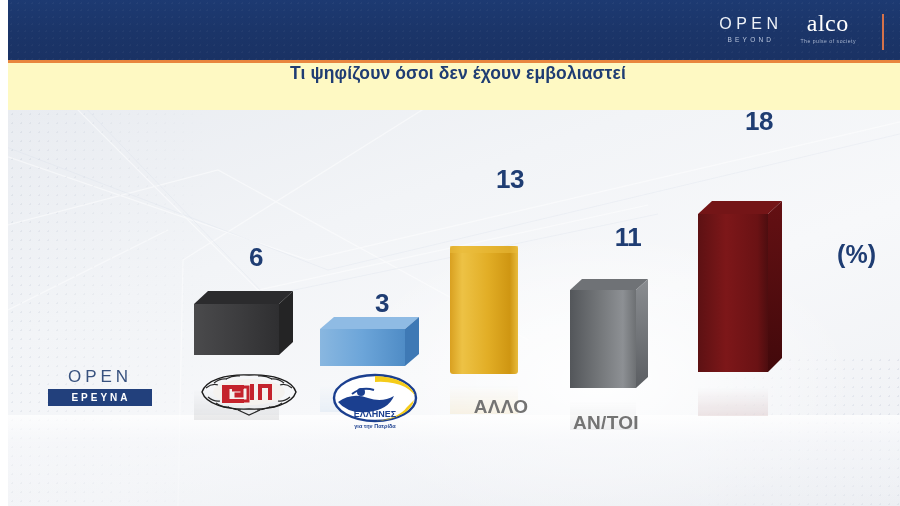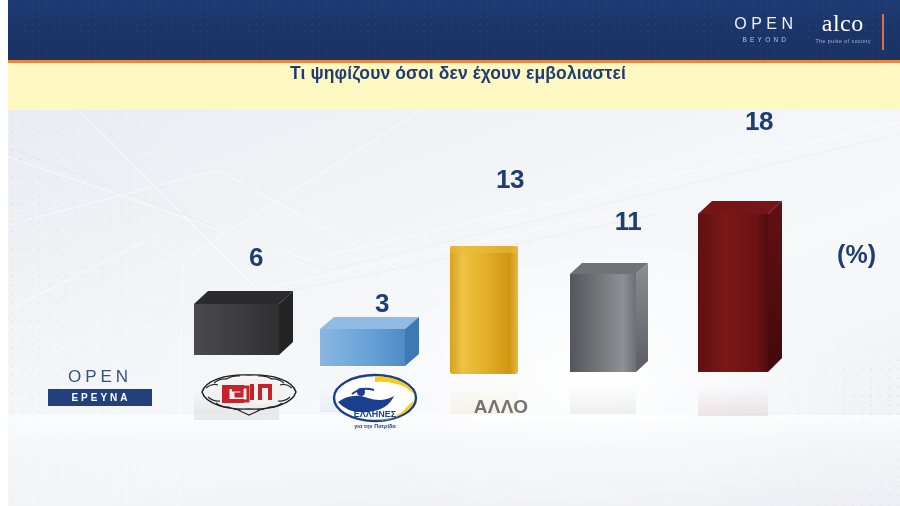--- a/index.html
+++ b/index.html
@@ -33,21 +33,21 @@
     display:flex;align-items:center;gap:18px;
   }
   .open-beyond{display:flex;flex-direction:column;align-items:center;justify-content:center;}
   .ob-word{
     color:#eef2f8;font-size:16px;letter-spacing:4.5px;font-weight:400;
     line-height:16px;
   }
   .ob-sub{
     color:#b9c5dc;font-size:6.5px;letter-spacing:3.2px;margin-top:4px;line-height:8px;
   }
-  .alco-block{display:flex;align-items:flex-start;gap:12px;}
+  .alco-block{display:flex;align-items:flex-start;gap:27px;}
   .alco{display:flex;flex-direction:column;align-items:center;}
   .alco-word{
     color:#ffffff;font-family:"Liberation Serif", serif;
     font-size:24px;line-height:24px;letter-spacing:.5px;
   }
   .alco-sub{
     color:#a9b6d0;font-size:5px;letter-spacing:.5px;margin-top:3px;line-height:6px;
     transform:scaleX(1.02);
   }
   .alco-rule{
@@ -299,21 +299,21 @@
         </defs>
         <rect x="0" y="4" width="68" height="128" rx="3" fill="url(#g3f)"></rect>
         <rect x="0" y="4" width="68" height="7" fill="#e9bb3a" opacity=".6"></rect>
       </svg>
       <svg width="110" height="40" class="bar-reflect" style="bottom:-4px;left:2px;">
         <rect x="0" y="0" width="68" height="36" fill="#e0a81c"></rect>
       </svg>
       <div class="bar-label" style="left:-32px;bottom:-6px;">ΑΛΛΟ</div>
     </div>
 
-    <div class="bar-group" style="left:562px;bottom:96px;width:110px;height:210px;">
+    <div class="bar-group" style="left:562px;bottom:80px;width:110px;height:210px;">
       <div class="bar-value" style="top:6px;left:-12px;">11</div>
       <svg width="110" height="116" style="position:absolute;bottom:34px;left:0;">
         <defs>
           <linearGradient id="g4f" x1="0" y1="0" x2="1" y2="0">
             <stop offset="0%" stop-color="#53565a"></stop>
             <stop offset="45%" stop-color="#74777a"></stop>
             <stop offset="80%" stop-color="#8d9094"></stop>
             <stop offset="100%" stop-color="#6d7073"></stop>
           </linearGradient>
           <linearGradient id="g4s" x1="0" y1="0" x2="0" y2="1">
@@ -321,20 +321,21 @@
             <stop offset="100%" stop-color="#5b5e62"></stop>
           </linearGradient>
         </defs>
         <polygon points="0,14 12,3 78,3 66,14" fill="#6f7276"></polygon>
         <polygon points="66,14 78,3 78,101 66,112" fill="url(#g4s)"></polygon>
         <rect x="0" y="14" width="66" height="98" fill="url(#g4f)"></rect>
       </svg>
       <svg width="110" height="40" class="bar-reflect" style="bottom:-4px;left:0;">
         <rect x="0" y="0" width="66" height="36" fill="#77797b"></rect>
       </svg>
+      <div class="bar-label" style="left:-49px;bottom:-6px;">ΑΝ/ΤΟΙ</div>
     </div>
 
     <div class="bar-group" style="left:690px;bottom:96px;width:120px;height:280px;">
       <div class="bar-value" style="top:-24px;left:-14px;">18</div>
       <svg width="120" height="178" style="position:absolute;bottom:34px;left:0;">
         <defs>
           <linearGradient id="g5f" x1="0" y1="0" x2="1" y2="0">
             <stop offset="0%" stop-color="#5d1113"></stop>
             <stop offset="40%" stop-color="#7d1719"></stop>
             <stop offset="85%" stop-color="#6a1214"></stop>

